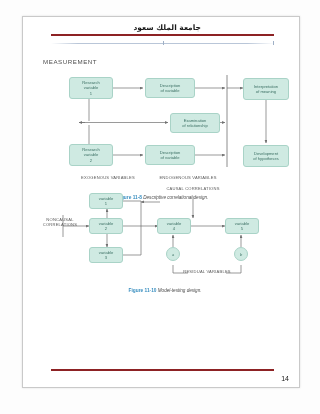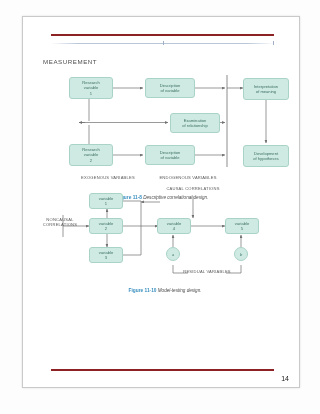--- a/index.html
+++ b/index.html
@@ -98,20 +98,21 @@
     position:absolute;right:10px;top:358px;
     font-size:7px;color:#1a1a1a;
   }
 </style>
 </head>
 <body>
 
 <div class="page">
   <div class="sheet">
 
+    <div class="hdr-ar">جامعة الملك سعود</div>
     <div class="hdr-rule"></div>
     <div class="hdr-rule2"></div>
     <div class="hdr-tick" style="left:140px;"></div>
     <div class="hdr-tick" style="left:250px;"></div>
 
     <div class="meas">MEASUREMENT</div>
 
     <div class="fig" id="fig1">
       <svg class="wires" width="255" height="125">
         <defs>

